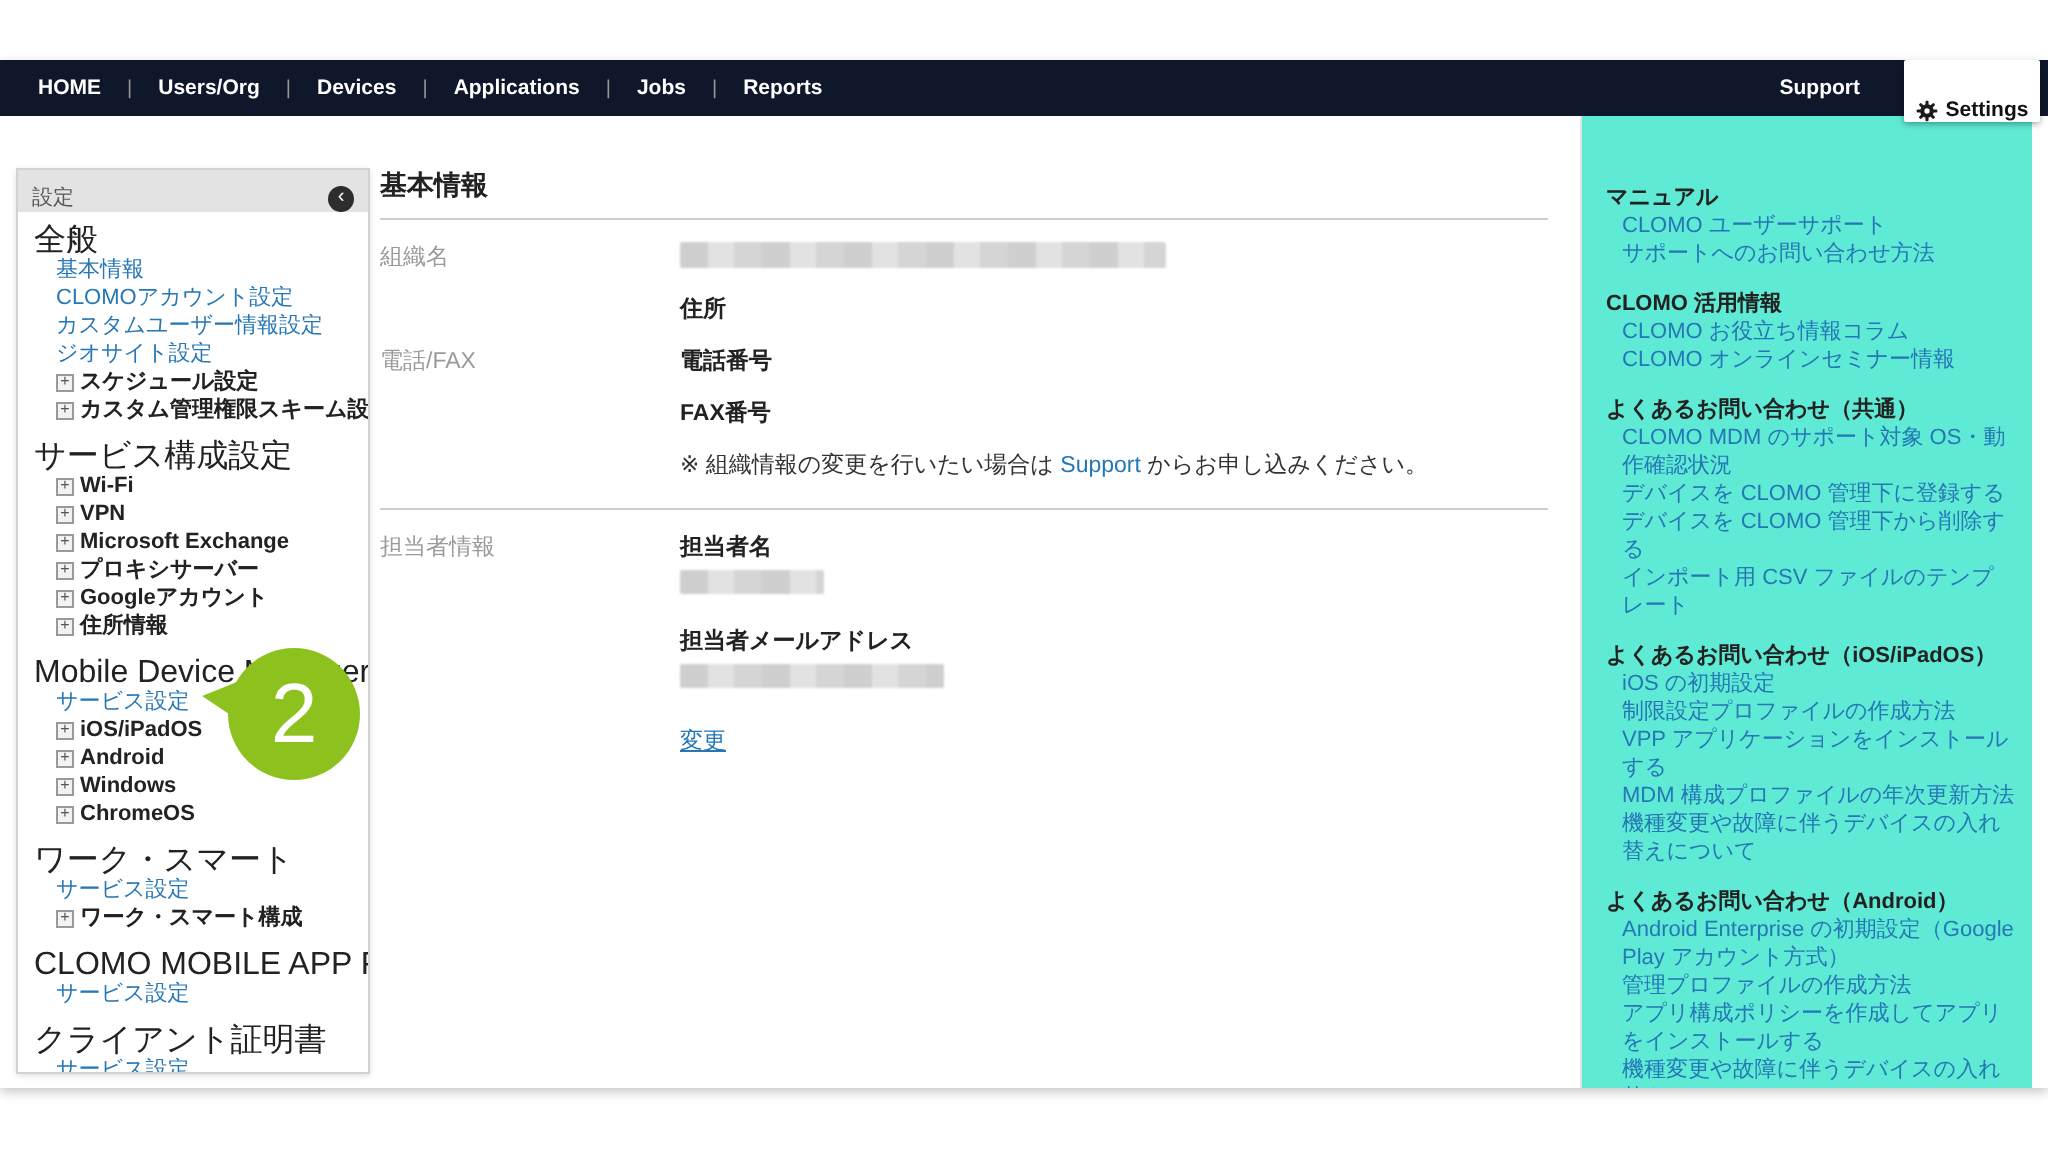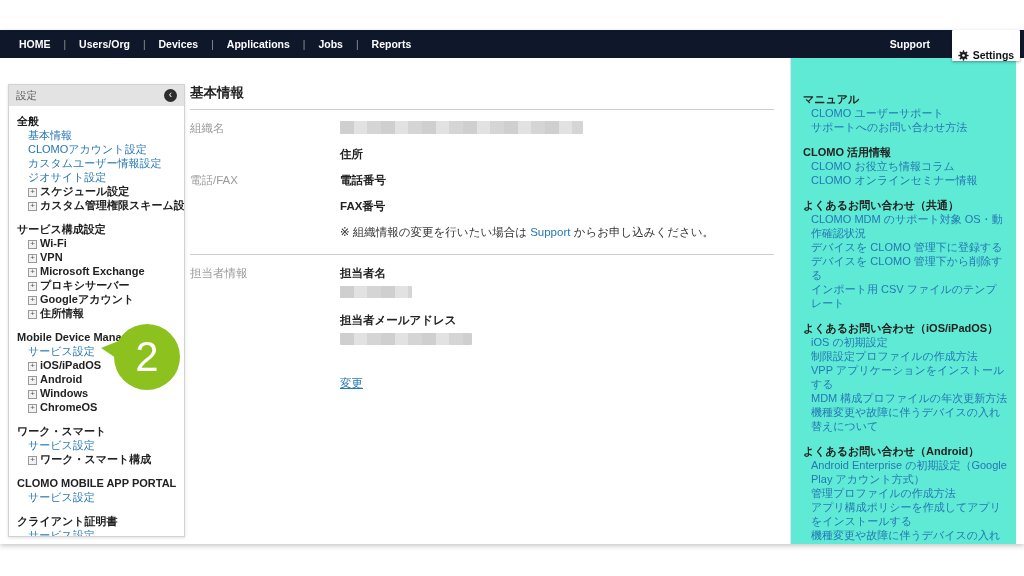--- a/index.html
+++ b/index.html
@@ -27,31 +27,31 @@
     font-size:10.5px;font-weight:bold;color:#111;cursor:pointer;
     box-shadow:0 1px 3px rgba(0,0,0,.35);border-radius:1px;z-index:11;
   }
   .gear-svg{display:block;}
   
   .sidebar{
     position:absolute;left:8px;top:54px;width:177px;height:453px;
     background:#ffffff;border:1px solid #d2d2d2;box-sizing:border-box;overflow:hidden;
     box-shadow:0 1px 3px rgba(0,0,0,.12);
   }
-  .sidebar-header{height:21px;background:#e3e3e3;display:flex;align-items:center;padding:0 7px;}
+  .sidebar-header{height:21px;background:#e3e3e3;display:flex;align-items:flex-end;padding:0 7px;}
   .sidebar-header .ttl{font-size:10.5px;color:#5a5a5a;}
   .collapse-btn{
     margin-left:auto;width:13px;height:13px;border-radius:50%;background:#2d2d2d;color:#fff;
     display:flex;align-items:center;justify-content:center;font-size:10px;line-height:10px;
     cursor:pointer;padding-bottom:1px;box-sizing:border-box;
   }
   .sb-body{padding:6px 8px 0 8px;}
   .sb-section{margin-top:10px;}
   .sb-section:first-child{margin-top:2px;}
-  .sb-title{font-size:11px;line-height:14px;color:#222;font-weight:bold;white-space:nowrap;}
+  .sb-title{font-size:16px;line-height:14px;color:#222;font-weight:normal;white-space:nowrap;}
   .sb-item{font-size:11px;line-height:14px;padding-left:11px;white-space:nowrap;cursor:pointer;}
   .sb-item.link .sb-label{color:#2577b5;}
   .sb-item.expand .sb-label{color:#222;font-weight:bold;margin-top:25px;}
   .expand-icon{
     display:inline-block;width:7px;height:7px;border:1px solid #999;background:#f2f2f2;
     color:#555;font-size:8px;line-height:6px;text-align:center;margin-right:3px;
     vertical-align:1px;box-sizing:content-box;
   }
   
   .badge{
@@ -74,21 +74,21 @@
   .redact{
     display:inline-block;height:12px;border-radius:1px;vertical-align:middle;
     background-image:repeating-linear-gradient(90deg,#cfcfcf 0 14px,#e2e2e2 14px 27px,#d5d5d5 27px 41px);
     filter:blur(.6px);
   }
   .redact.org{width:243px;height:13px;}
   .redact.name{width:72px;margin-top:3px;}
   .redact.mail{width:132px;margin-top:3px;}
   .hsep{border-top:1px solid #cccccc;margin-top:14px;}
   .link{color:#2577b5;cursor:pointer;text-decoration:none;}
-  .change-link{display:inline-block;margin-top:30px;font-size:11.5px;color:#2577b5;cursor:pointer;text-decoration:underline;}
+  .change-link{display:inline-block;margin-top:17px;font-size:11.5px;color:#2577b5;cursor:pointer;text-decoration:underline;}
   .contact-block{margin-top:14px;}
   .contact-block:first-child{margin-top:0;}
   
   .help{
     position:absolute;left:790px;top:28px;width:226px;height:486px;box-sizing:border-box;
     background:#5eead4;border-left:1px solid #e3e3e7;padding:34px 8px 0 12px;overflow:hidden;
   }
   .help-section{margin-top:11px;}
   .help-section:first-child{margin-top:0;}
   .help-title{font-size:11px;line-height:14px;font-weight:bold;color:#222;}

